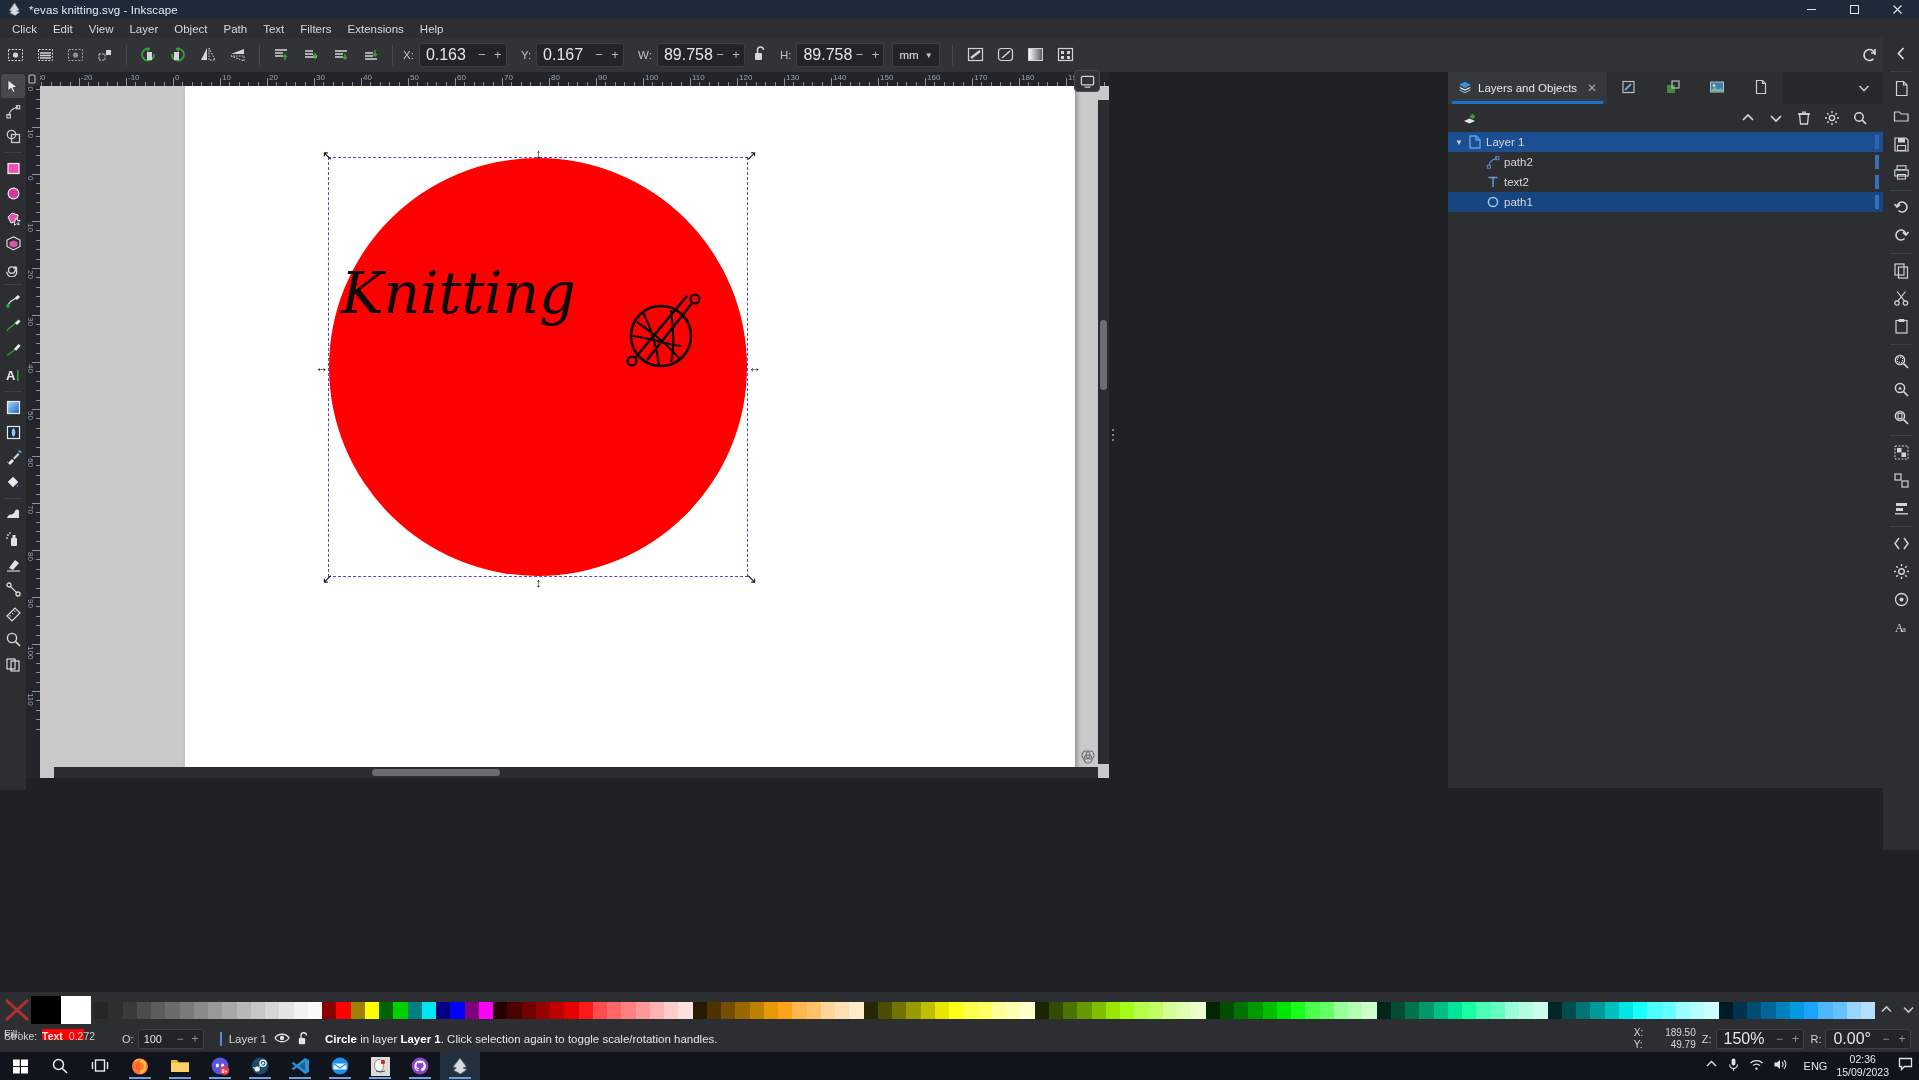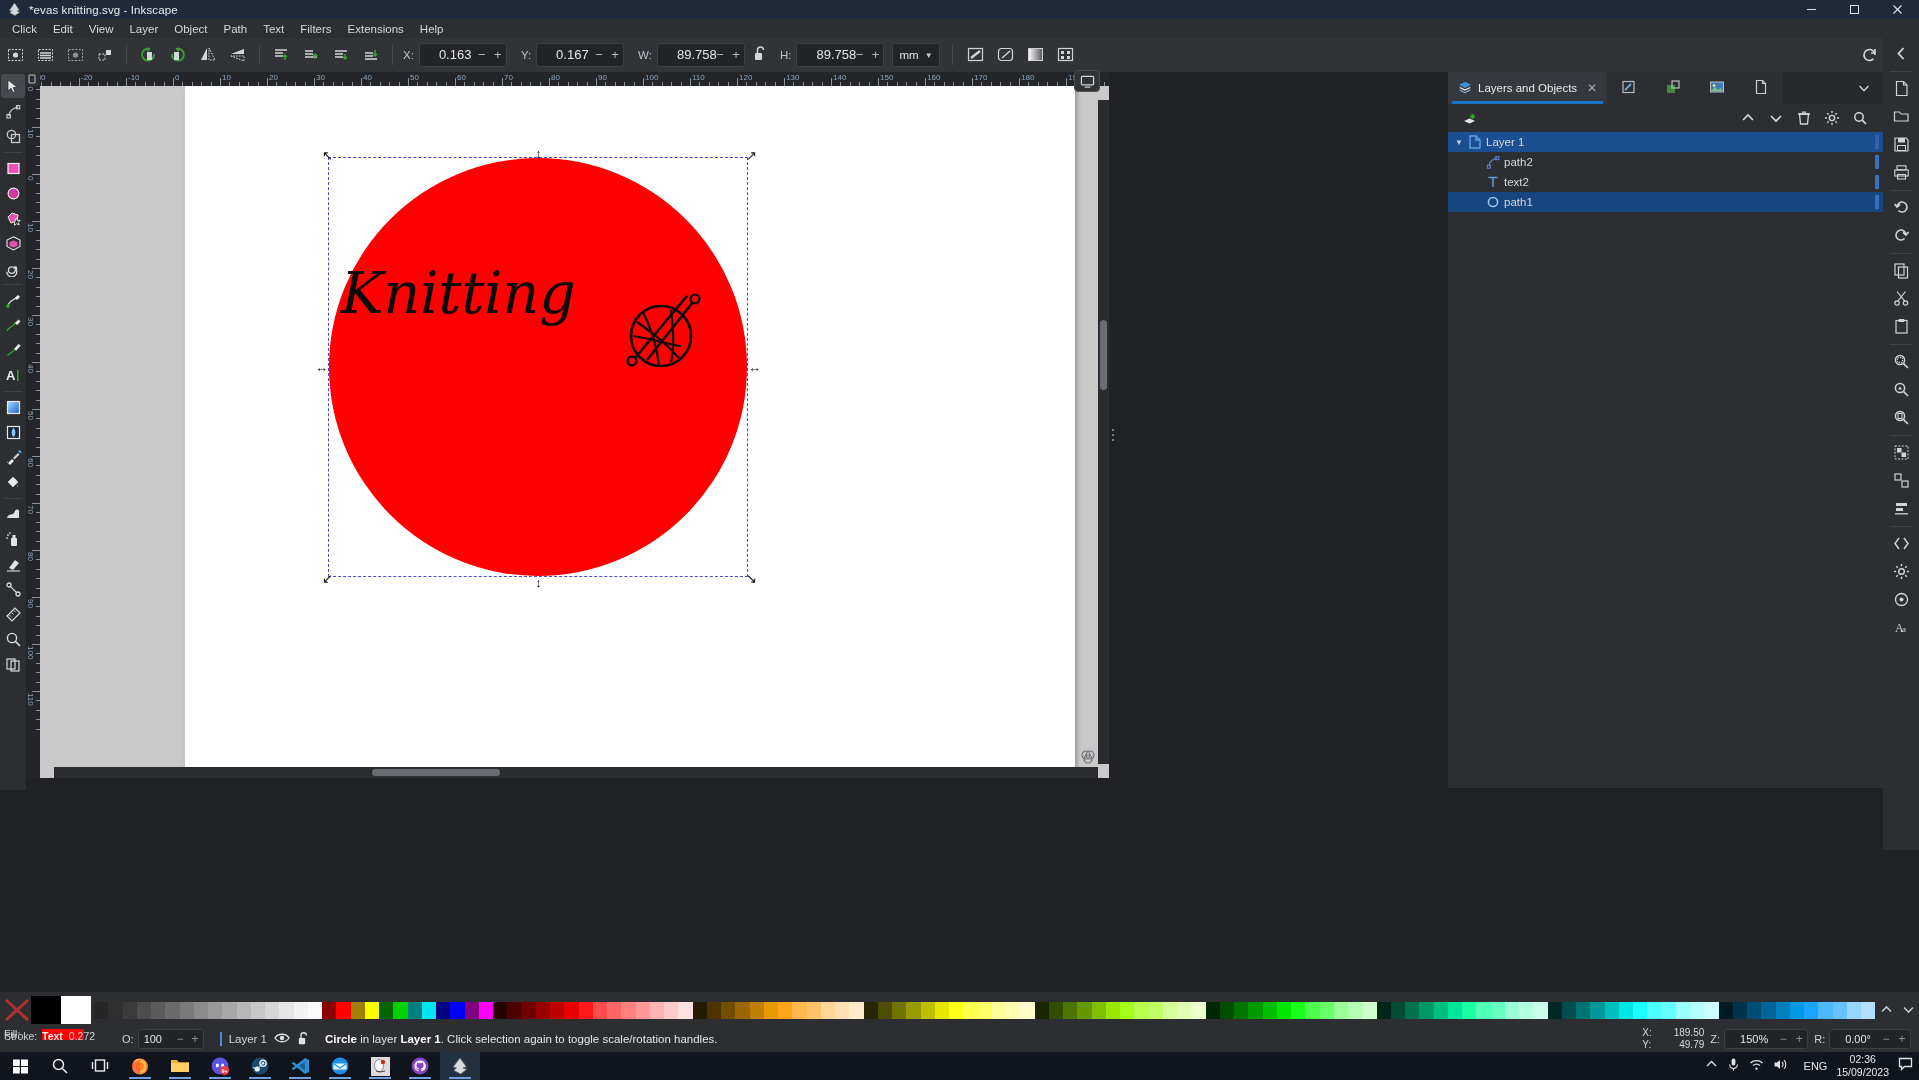--- a/index.html
+++ b/index.html
@@ -53,21 +53,21 @@
   .field-group { display: flex; align-items: center; margin-left: 4px; }
   .field-label {
     color: #b9c4d0; font-size: 11.5px; margin-right: 5px; font-weight: normal;
   }
   .spin {
     display: flex; align-items: center; height: 24px;
     background: #232427; border: 1px solid #3c3f43; border-radius: 3px;
   }
   .spin input, .spin .val {
     width: 54px; background: transparent; border: 0; color: #e3e5e8;
-    font-size: 13px; padding: 0 19px; font-family: "Liberation Sans", sans-serif;
+    font-size: 16px; padding: 0 6px; font-family: "Liberation Sans", sans-serif;
     height: 22px; line-height: 22px; outline: none;
   }
   .spin .pm {
     color: #b6b9bd; font-size: 13px; width: 16px; text-align: center;
     line-height: 22px; user-select: none;
   }
   .unit-sel {
     display: flex; align-items: center; height: 24px; padding: 0 6px;
     background: #232427; border: 1px solid #3c3f43; border-radius: 3px;
     color: #e3e5e8; font-size: 11.5px; margin-left: 8px;
@@ -273,21 +273,21 @@
   .status-right { margin-left: auto; display: flex; align-items: center; padding-right: 8px; gap: 6px; }
   .xy { display: flex; flex-direction: column; font-size: 10px; line-height: 12px; color: #d5d8db; }
   .xy div { display: flex; gap: 6px; }
   .xy .k { width: 12px; }
   .xy .v { width: 44px; text-align: right; }
   .z-wrap, .r-wrap { display: flex; align-items: center; gap: 4px; }
   .z-spin {
     display: flex; align-items: center; height: 20px; background: #232427;
     border: 1px solid #3c3f43; border-radius: 3px;
   }
-  .z-spin .val { color: #e3e5e8; font-size: 11px; padding: 0 7px; margin-left: 8px; }
+  .z-spin .val { color: #e3e5e8; font-size: 16px; padding: 0 7px; }
   .z-spin .pm { color: #8d9195; width: 16px; text-align: center; font-size: 12px; }
 
   
   .taskbar {
     position: absolute; left: 0; bottom: 0; width: 1919px; height: 28px;
     background: #10141c; display: flex; align-items: center;
   }
   .tk-item {
     width: 40px; height: 28px; display: flex; align-items: center;
     justify-content: center; position: relative;

